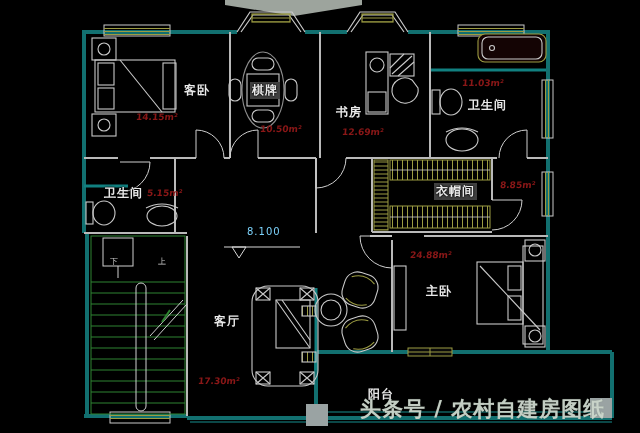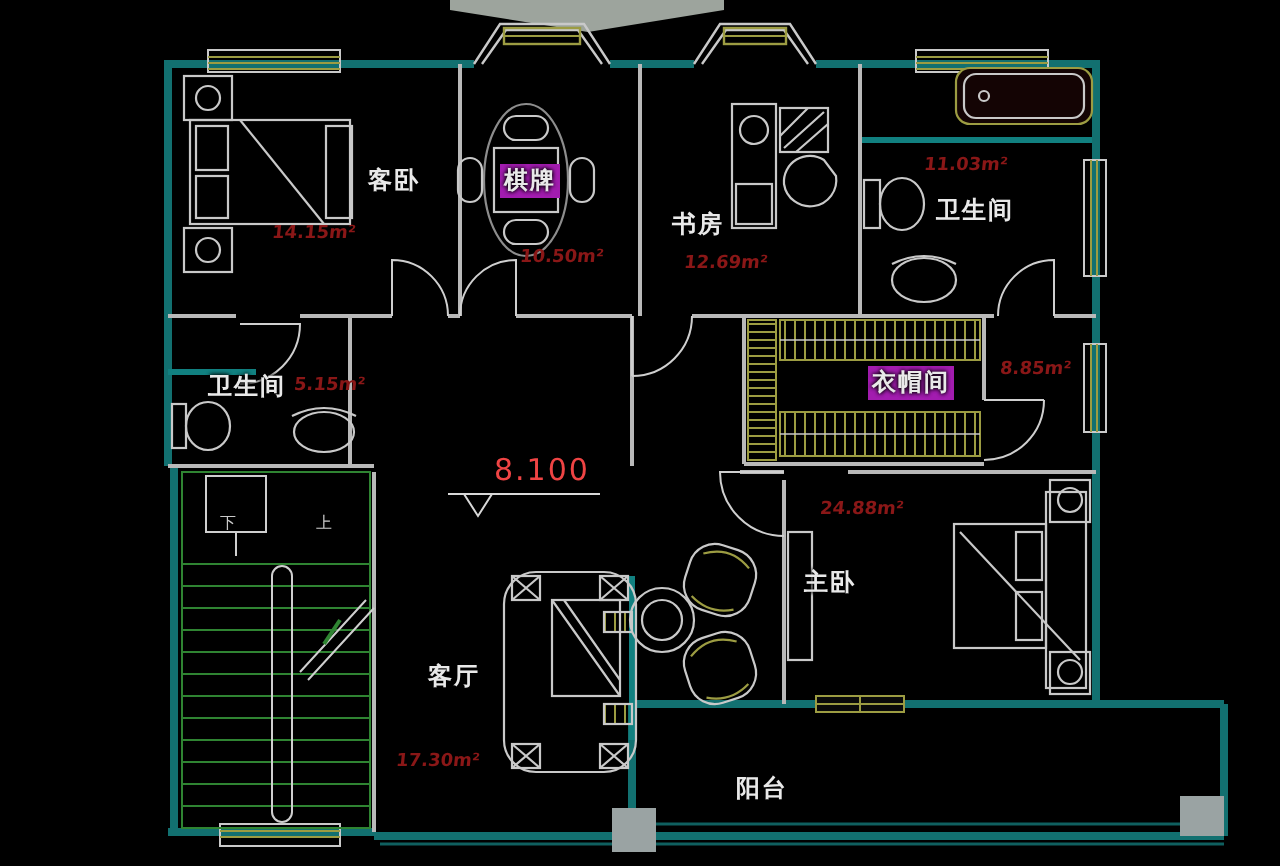--- a/index.html
+++ b/index.html
@@ -6,27 +6,27 @@
   .plan-wrap{
     position:relative;width:640px;height:433px;background:#000;
     overflow:hidden;font-family:"DejaVu Sans",sans-serif;
   }
   .plan-svg{position:absolute;left:0;top:0;width:640px;height:433px;}
   .labels{position:absolute;left:0;top:0;width:640px;height:433px;pointer-events:none;}
   .room-label{
     position:absolute;color:#e9e9e9;font-size:12px;font-weight:bold;
     letter-spacing:1px;white-space:nowrap;text-shadow:0 0 2px #000,0 0 2px #000;
   }
-  .room-label.on-black{background:#a21caf;padding:0 2px;}
+  .room-label.on-black{background:#404040;padding:0 2px;}
   .area-label{
     position:absolute;color:#8a1717;font-size:9px;font-weight:bold;
     white-space:nowrap;transform:skewX(-6deg);
   }
   .elev-label{
-    position:absolute;color:#ef4444;font-size:15px;letter-spacing:1px;white-space:nowrap;
+    position:absolute;color:#7dd3fc;font-size:10px;letter-spacing:1px;white-space:nowrap;
   }
   .stair-mini{
     position:absolute;color:#c9c9c9;font-size:8px;line-height:8px;white-space:nowrap;
   }
   .watermark{
     position:absolute;left:360px;top:395px;width:278px;
     color:rgba(206,216,206,0.92);font-size:21px;font-weight:bold;
     letter-spacing:1px;white-space:nowrap;text-shadow:0 0 1px rgba(120,140,120,.6);
   }
 </style>
@@ -282,28 +282,29 @@
 
   <div class="room-label" style="left:468px;top:97px">卫生间</div>
   <div class="area-label" style="left:462px;top:78px">11.03m²</div>
 
   <div class="room-label on-black" style="left:434px;top:183px">衣帽间</div>
   <div class="area-label" style="left:500px;top:180px">8.85m²</div>
 
   <div class="room-label" style="left:104px;top:185px">卫生间</div>
   <div class="area-label" style="left:147px;top:188px">5.15m²</div>
 
-  <div class="room-label" style="left:214px;top:330px">客厅</div>
+  <div class="room-label" style="left:214px;top:313px">客厅</div>
   <div class="area-label" style="left:198px;top:376px">17.30m²</div>
 
-  <div class="room-label" style="left:402px;top:283px">主卧</div>
+  <div class="room-label" style="left:426px;top:283px">主卧</div>
   <div class="area-label" style="left:410px;top:250px">24.88m²</div>
 
   <div class="room-label" style="left:368px;top:386px">阳台</div>
 
   <div class="elev-label" style="left:247px;top:226px">8.100</div>
 
   <div class="stair-mini" style="left:110px;top:258px">下</div>
   <div class="stair-mini" style="left:158px;top:258px">上</div>
 
+  <div class="watermark">头条号 / 农村自建房图纸</div>
 </div>
 
 </div>
 
 </body></html>

